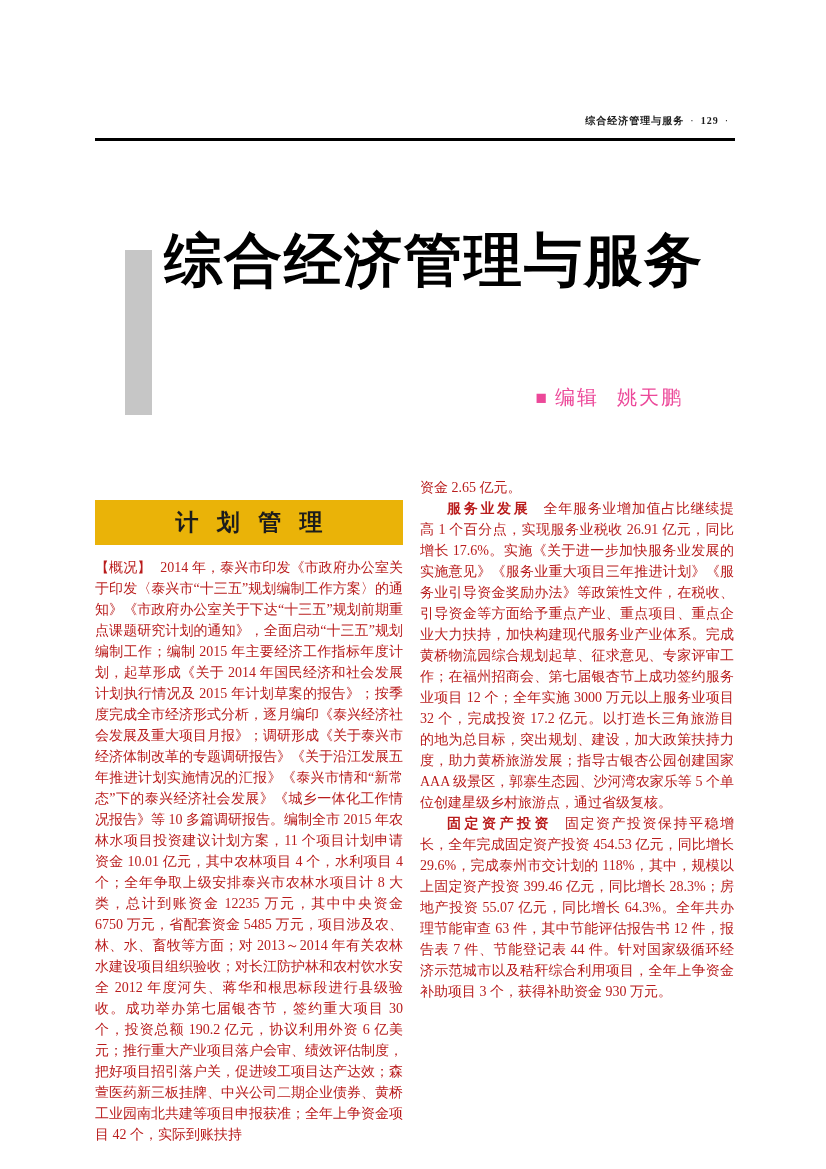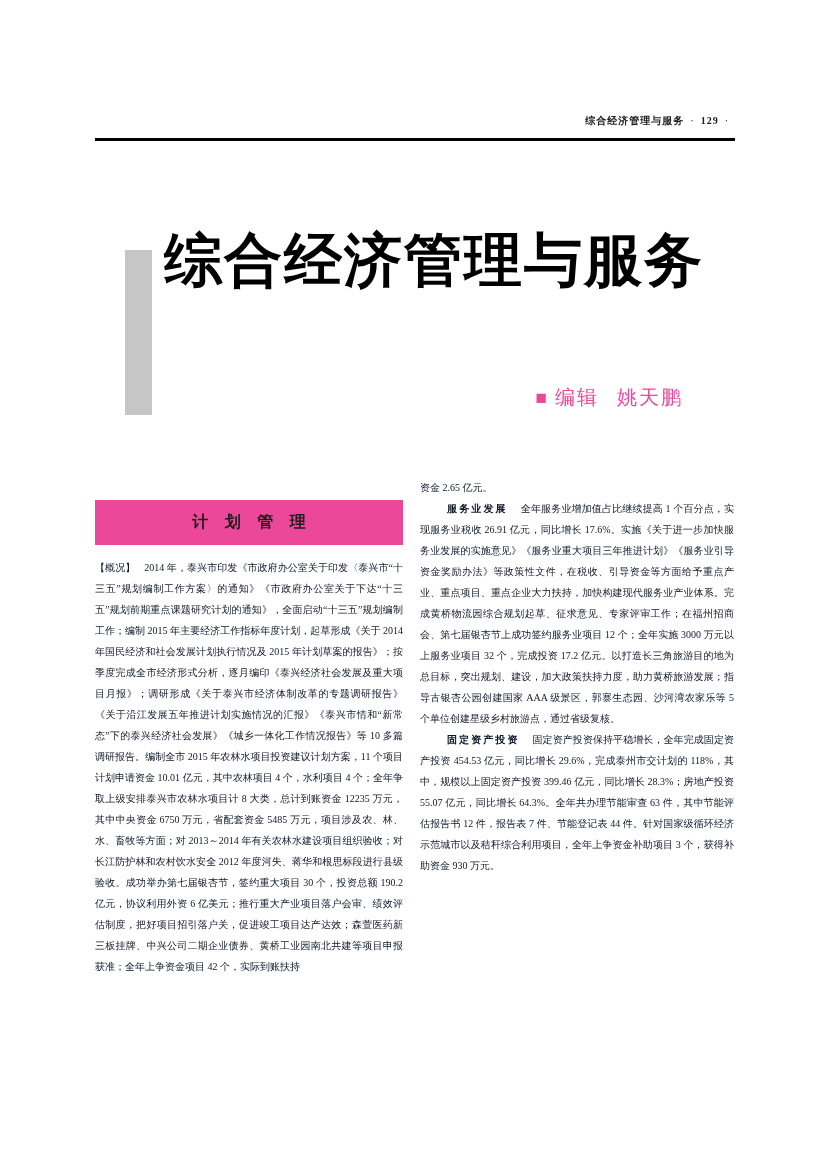--- a/index.html
+++ b/index.html
@@ -42,32 +42,32 @@
     position:absolute;top:384px;left:420px;width:315px;
     text-align:right;padding-right:0;box-sizing:border-box;
     font-size:20px;letter-spacing:2px;white-space:nowrap;color:#ec4899;
   }
   .editor-line{padding-right:52px;}
   .editor-line .marker{font-size:19px;margin-right:6px;}
   .editor-line .name{margin-left:18px;}
   
   .section-box{
     position:absolute;left:95px;top:500px;width:308px;height:45px;
-    background:#ec4899;
+    background:#eab308;
     display:flex;align-items:center;justify-content:center;
     font-family:"Liberation Sans","DejaVu Sans",sans-serif;
-    font-size:16px;font-weight:bold;color:#1c1c1c;
+    font-size:23px;font-weight:bold;color:#1c1c1c;
     letter-spacing:6px;text-indent:6px;
   }
   
   .col{
     position:absolute;
-    font-size:10px;line-height:21px;
+    font-size:14px;line-height:21px;
     text-align:justify;
-    color:#0f172a;
+    color:#b91c1c;
   }
   .col p{margin:0;}
   .col-left{left:95px;top:557px;width:308px;}
   .col-right{left:420px;top:477px;width:314px;}
   .indent{text-indent:27px;}
   .label-bracket{
     font-family:"Liberation Sans","DejaVu Sans",sans-serif;
     font-weight:normal;margin-right:9px;
   }
   .label-runin{

